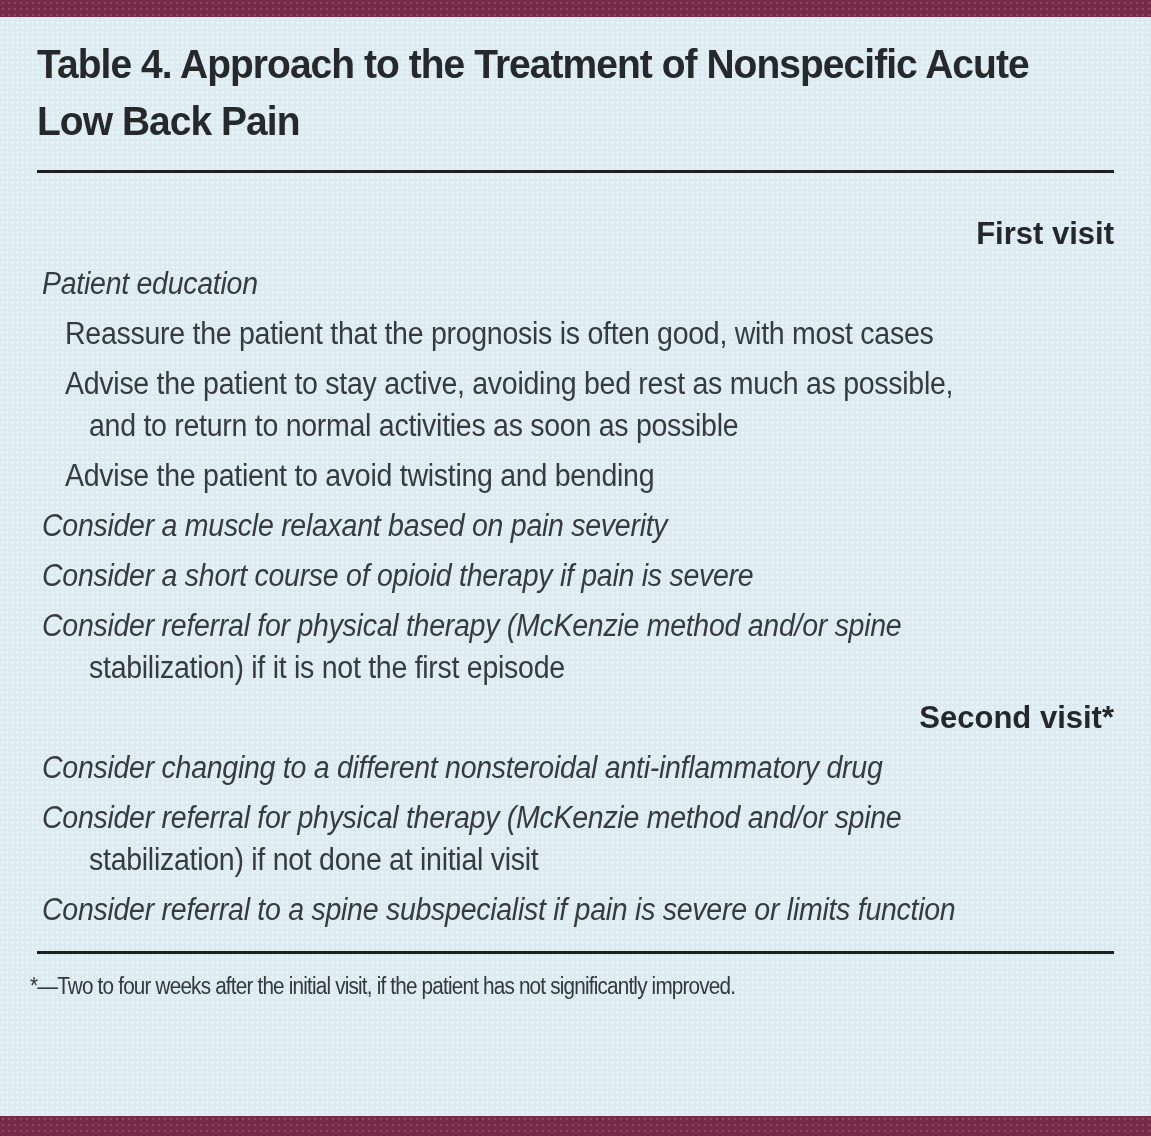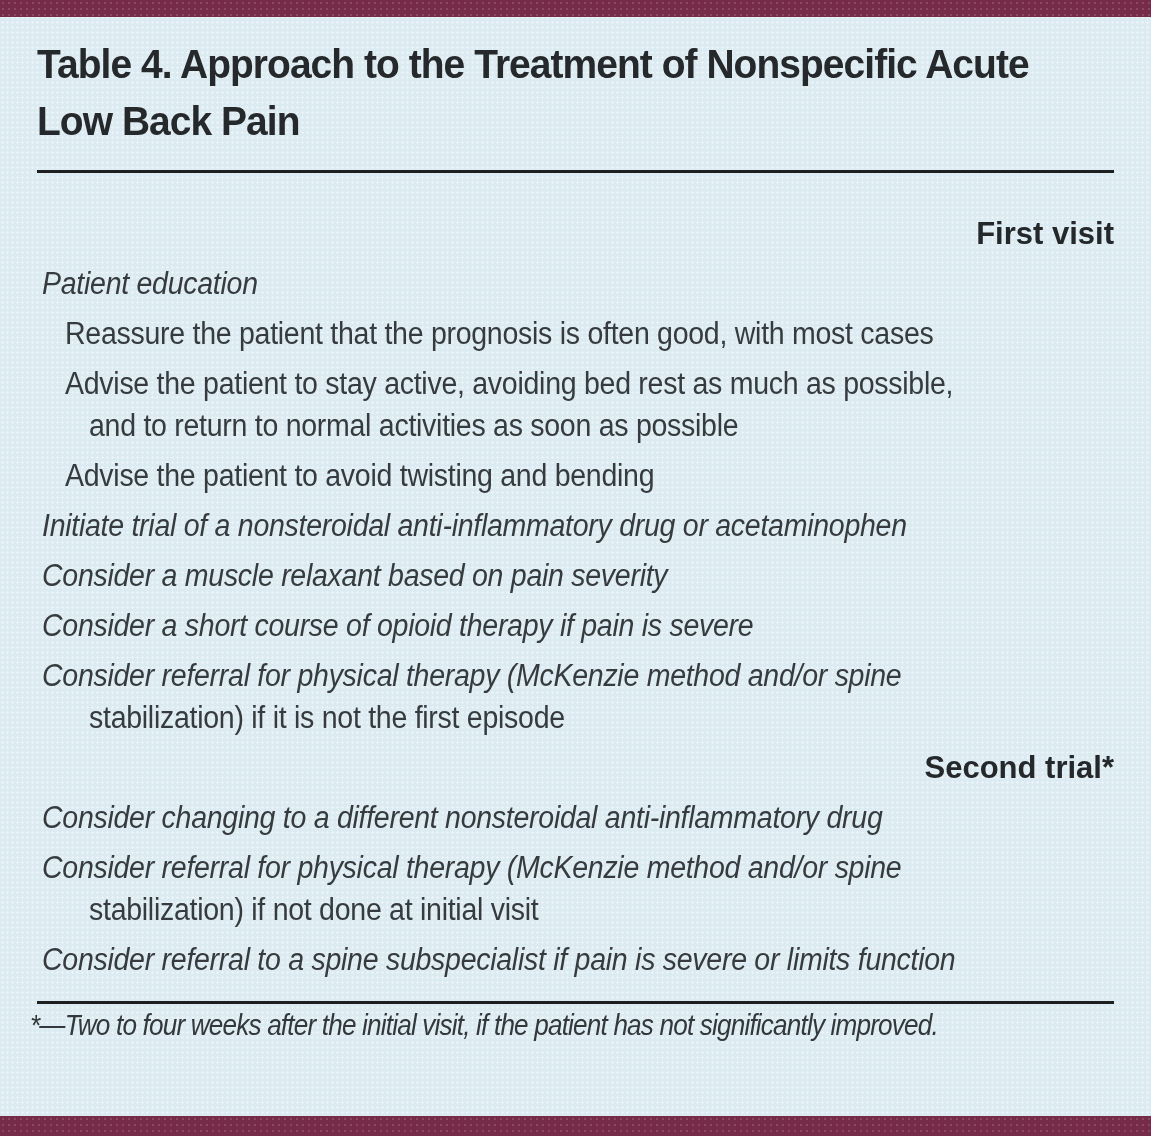--- a/index.html
+++ b/index.html
@@ -68,22 +68,22 @@
     color: #24282b;
     line-height: 42px;
     padding-left: 5px;
     font-size: 31px;
     white-space: nowrap;
     text-align: right;
   }
   .tbody > .section-heading:first-child { margin-top: 40px; }
 
   .footnote {
-    font-style: italic;
-    font-size: 29px;
+    margin-top: 11px;
+    font-size: 23px;
     color: #32383c;
     line-height: 42px;
     white-space: nowrap;
     margin-left: -7px;
   }
   .footnote .cond {
     display: inline-block;
     transform: scaleX(0.90);
     transform-origin: 0 50%;
     letter-spacing: -0.9px;
@@ -113,33 +113,30 @@
           <div class="line indent-1"><span class="cond">Reassure the patient that the prognosis is often good, with most cases</span></div>
         </div>
         <div class="item">
           <div class="line indent-1"><span class="cond">Advise the patient to stay active, avoiding bed rest as much as possible,</span></div>
           <div class="line indent-2"><span class="cond">and to return to normal activities as soon as possible</span></div>
         </div>
         <div class="item">
           <div class="line indent-1"><span class="cond">Advise the patient to avoid twisting and bending</span></div>
         </div>
         <div class="item">
-          <div class="line indent-0"><span class="cond">Initiate trial of a nonsteroidal anti-inflammatory drug or acetaminophen</span></div>
-        </div>
-        <div class="item">
           <div class="line indent-0"><span class="cond">Consider a muscle relaxant based on pain severity</span></div>
         </div>
         <div class="item">
           <div class="line indent-0"><span class="cond">Consider a short course of opioid therapy if pain is severe</span></div>
         </div>
         <div class="item">
           <div class="line indent-0"><span class="cond">Consider referral for physical therapy (McKenzie method and/or spine</span></div>
           <div class="line indent-2"><span class="cond">stabilization) if it is not the first episode</span></div>
         </div>
-        <div class="section-heading"><span class="cond">Second trial*</span></div>
+        <div class="section-heading"><span class="cond">Second visit*</span></div>
         <div class="item">
           <div class="line indent-0"><span class="cond">Consider changing to a different nonsteroidal anti-inflammatory drug</span></div>
         </div>
         <div class="item">
           <div class="line indent-0"><span class="cond">Consider referral for physical therapy (McKenzie method and/or spine</span></div>
           <div class="line indent-2"><span class="cond">stabilization) if not done at initial visit</span></div>
         </div>
         <div class="item">
           <div class="line indent-0"><span class="cond">Consider referral to a spine subspecialist if pain is severe or limits function</span></div>
         </div>

